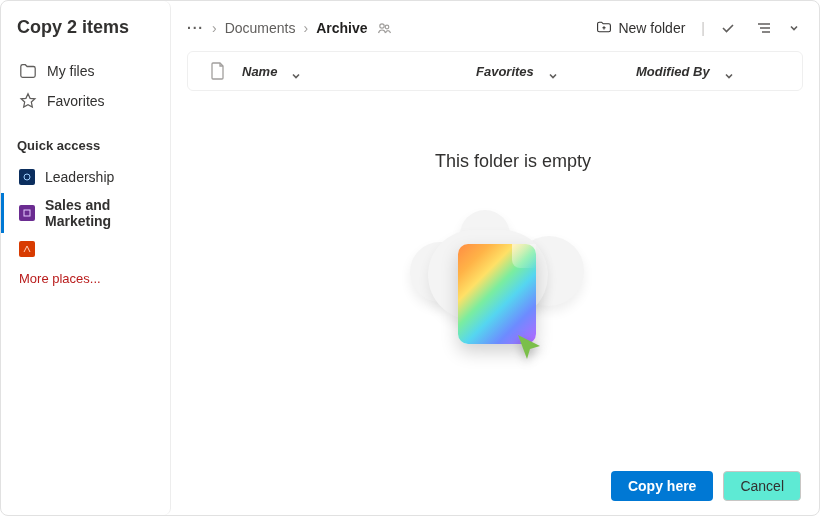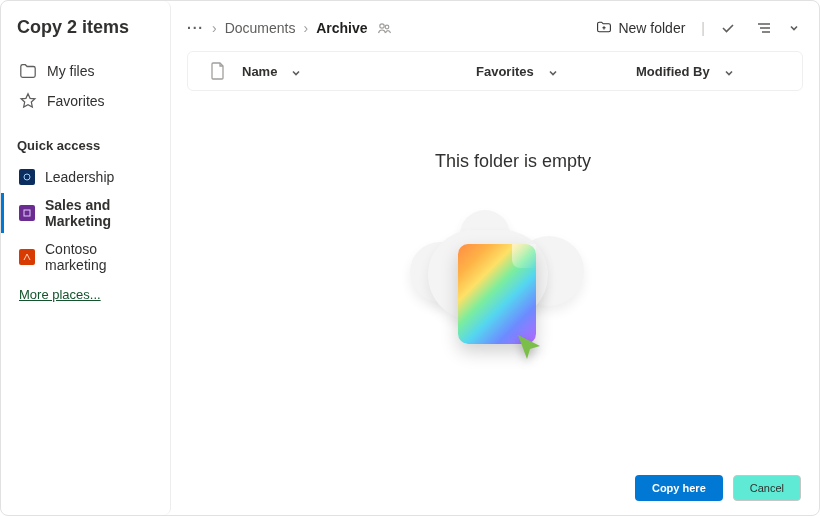--- a/index.html
+++ b/index.html
@@ -36,21 +36,21 @@
     .qa-item.active { font-weight: 600; }
     .qa-item.active::before {
       content: ""; position: absolute; left: -14px; top: 2px; bottom: 2px;
       width: 3px; background: #0078d4;
     }
     .qa-icon { width: 16px; height: 16px; border-radius: 2px; flex-shrink: 0; display:flex; align-items:center; justify-content:center; }
     .qa-blue { background: #0b2e5e; }
     .qa-purple { background: #6b2c91; }
     .qa-red { background: #d83b01; }
     .qa-icon svg { width:10px; height:10px; }
-    .link { color: #14532d; cursor: pointer; padding: 8px 4px; font-size: 13px; text-decoration: underline; }
+    .link { color: #b91c1c; cursor: pointer; padding: 8px 4px; font-size: 13px; }
 
     .main {
       flex: 1; display: flex; flex-direction: column;
       position: relative;
     }
     .topbar {
       display: flex; align-items: center;
       padding: 14px 18px 10px 16px; gap: 10px;
     }
     .breadcrumb { display: flex; align-items: center; gap: 8px; color: #323130; flex: 0 0 auto; }
@@ -75,21 +75,21 @@
       margin: 0 16px;
       background: #fff;
       border: 1px solid #efefef;
       border-radius: 6px;
       display: grid;
       grid-template-columns: 48px 1fr 160px 160px;
       align-items: center;
       padding: 10px 6px;
       font-size: 13px; font-weight: 600; color: #323130;
     }
-    .col { display: flex; align-items: center; gap: 14px; cursor: pointer; }
+    .col { display: flex; align-items: flex-end; gap: 14px; cursor: pointer; font-style: italic; }
     .col .chev { width:10px; height:10px; color:#605e5c; }
     .file-ico { display:flex; justify-content:center; color:#a19f9d; }
 
     .empty-area {
       flex: 1; display: flex; flex-direction: column; align-items: center;
       padding-top: 60px;
     }
     .empty-title { font-size: 18px; font-weight: 400; color: #323130; margin-bottom: 24px; margin-left: 36px; }
     .illus { width: 170px; height: 170px; position: relative; }
     .cloud {
@@ -117,21 +117,21 @@
     .cursor {
       position: absolute; left: 104px; top: 136px; width: 30px; height: 30px;
     }
     .cursor svg { filter: drop-shadow(0 4px 5px rgba(0,0,0,0.25)); }
 
     .footer {
       display: flex; justify-content: flex-end; gap: 10px;
       padding: 14px 18px;
     }
     .btn {
-      padding: 6px 16px; font-size: 11px; border-radius: 4px;
+      padding: 6px 16px; font-size: 14px; border-radius: 4px;
       cursor: pointer; border: 1px solid transparent;
     }
     .btn.primary { background: #0078d4; color: #fff; font-weight: 600; }
     .btn.secondary { background: #5eead4; border-color: #c8c6c4; color: #323130; }
   </style>
 </head>
 <body>
 
 <aside class="sidebar">
   <div class="title">Copy 2 items</div>
@@ -170,21 +170,20 @@
         </svg>
     </span>
     <span>Sales and Marketing</span>
   </div>
   <div class="qa-item">
     <span class="qa-icon qa-red">
       <svg viewBox="0 0 10 10">
           <path d="M2 8 L5 2 L8 8" fill="none" stroke="#ffd0b8" stroke-width="1"></path>
         </svg>
     </span>
-    <span>Contoso marketing</span>
   </div>
 
   <div class="link">More places...</div>
 </aside>
 
 <main class="main">
   <div class="topbar">
     <div class="breadcrumb">
       <span class="bc-dots">···</span>
       <span class="bc-sep">›</span>

